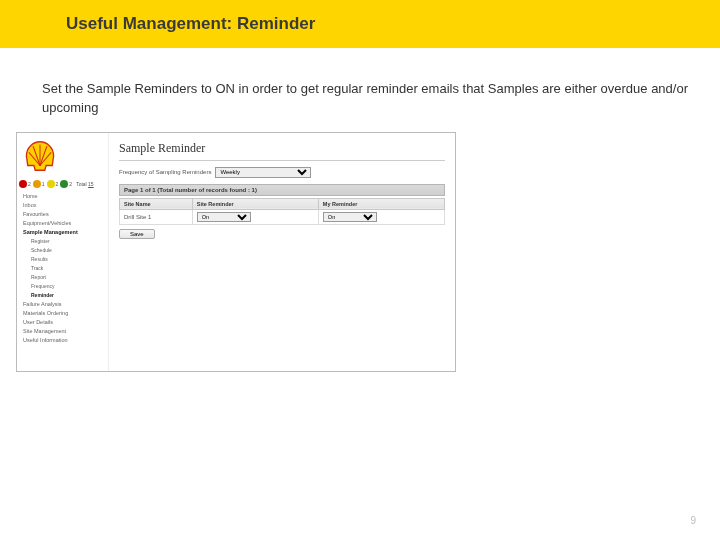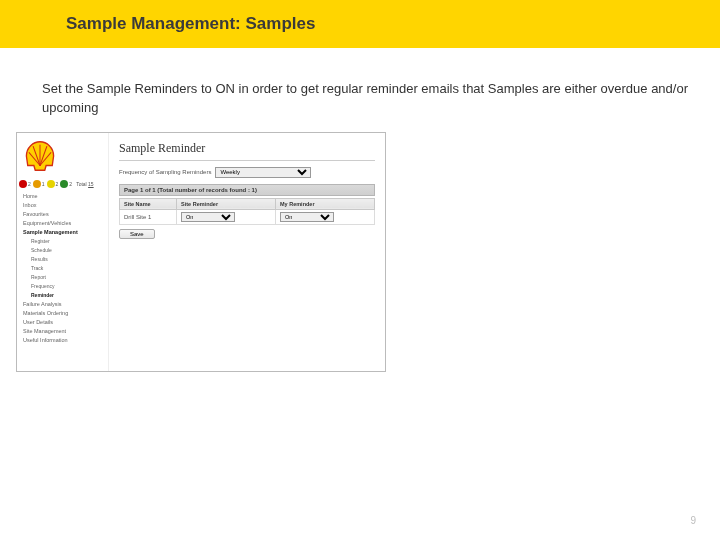--- a/index.html
+++ b/index.html
@@ -1,20 +1,20 @@
 <!DOCTYPE html>
 <html><head>
 <meta charset="utf-8">
 <style>
   * { box-sizing: border-box; margin: 0; padding: 0; }
   body { width: 720px; height: 540px; background: #fff; font-family: Arial, sans-serif; position: relative; }
   .title-bar { background: #ffd500; height: 48px; display: flex; align-items: center; padding-left: 66px; }
   .title-bar h1 { font-size: 17px; font-weight: bold; color: #3a3a3a; }
   .body-text { padding: 32px 30px 14px 42px; font-size: 13px; color: #333; line-height: 1.45; }
-  .screenshot-frame { margin: 0 16px; border: 1px solid #bbb; width: 370px; height: 240px; background: #fff; font-size: 6px; color: #555; display: flex; overflow: hidden; }
+  .screenshot-frame { margin: 0 16px; border: 1px solid #bbb; width: 440px; height: 240px; background: #fff; font-size: 6px; color: #555; display: flex; overflow: hidden; }
   .left-col { width: 92px; border-right: 1px solid #eee; }
   .logo-box { padding: 6px 4px 4px 6px; }
   .shell-logo { width: 34px; height: 34px; }
   .status-row { padding: 2px 2px 4px 2px; display: flex; align-items: center; gap: 1px; flex-wrap: nowrap; }
   .dot { width: 8px; height: 8px; border-radius: 50%; display: inline-block; font-size: 4px; color:#fff; text-align:center; line-height:8px; }
   .dot.red { background: #c00; }
   .dot.orange { background: #e69b00; }
   .dot.yellow { background: #e6d300; }
   .dot.green { background: #2a8a2a; }
   .stat-n { font-size: 5px; margin-right:1px; }
@@ -32,21 +32,21 @@
   .tbl th { background: linear-gradient(#efefef,#e3e3e3); border: 1px solid #c8c8c8; font-size: 5.5px; font-weight: bold; color:#333; padding: 2px 4px; text-align:left; }
   .tbl td { border: 1px solid #dcdcdc; font-size: 6px; padding: 2px 4px; }
   .tbl td select { font-size: 5.5px; border: 1px solid #999; width: 54px; height: 10px; }
   .save-btn { margin-top: 4px; font-size: 6px; border: 1px solid #aaa; background: linear-gradient(#f7f7f7,#e7e7e7); padding: 1px 10px; cursor: pointer; border-radius: 2px; }
   .page-num { position: absolute; bottom: 14px; right: 24px; font-size: 10px; color: #bdbdbd; }
 </style>
 </head>
 <body>
 
 <div class="title-bar">
-  <h1>Sample Management: Samples</h1>
+  <h1>Useful Management: Reminder</h1>
 </div>
 
 <p class="body-text">Set the Sample Reminders to ON in order to get regular reminder emails that Samples are either overdue and/or upcoming</p>
 
 <div class="screenshot-frame">
   <div class="left-col">
     <div class="logo-box">
       <svg class="shell-logo" viewBox="0 0 100 100">
         <path d="M50 8 C70 8 90 25 90 50 L86 78 L68 78 L64 92 L36 92 L32 78 L14 78 L10 50 C10 25 30 8 50 8 Z" fill="#ffcf00" stroke="#d42e12" stroke-width="4"></path>
         <g stroke="#d42e12" stroke-width="3" stroke-linecap="round">

